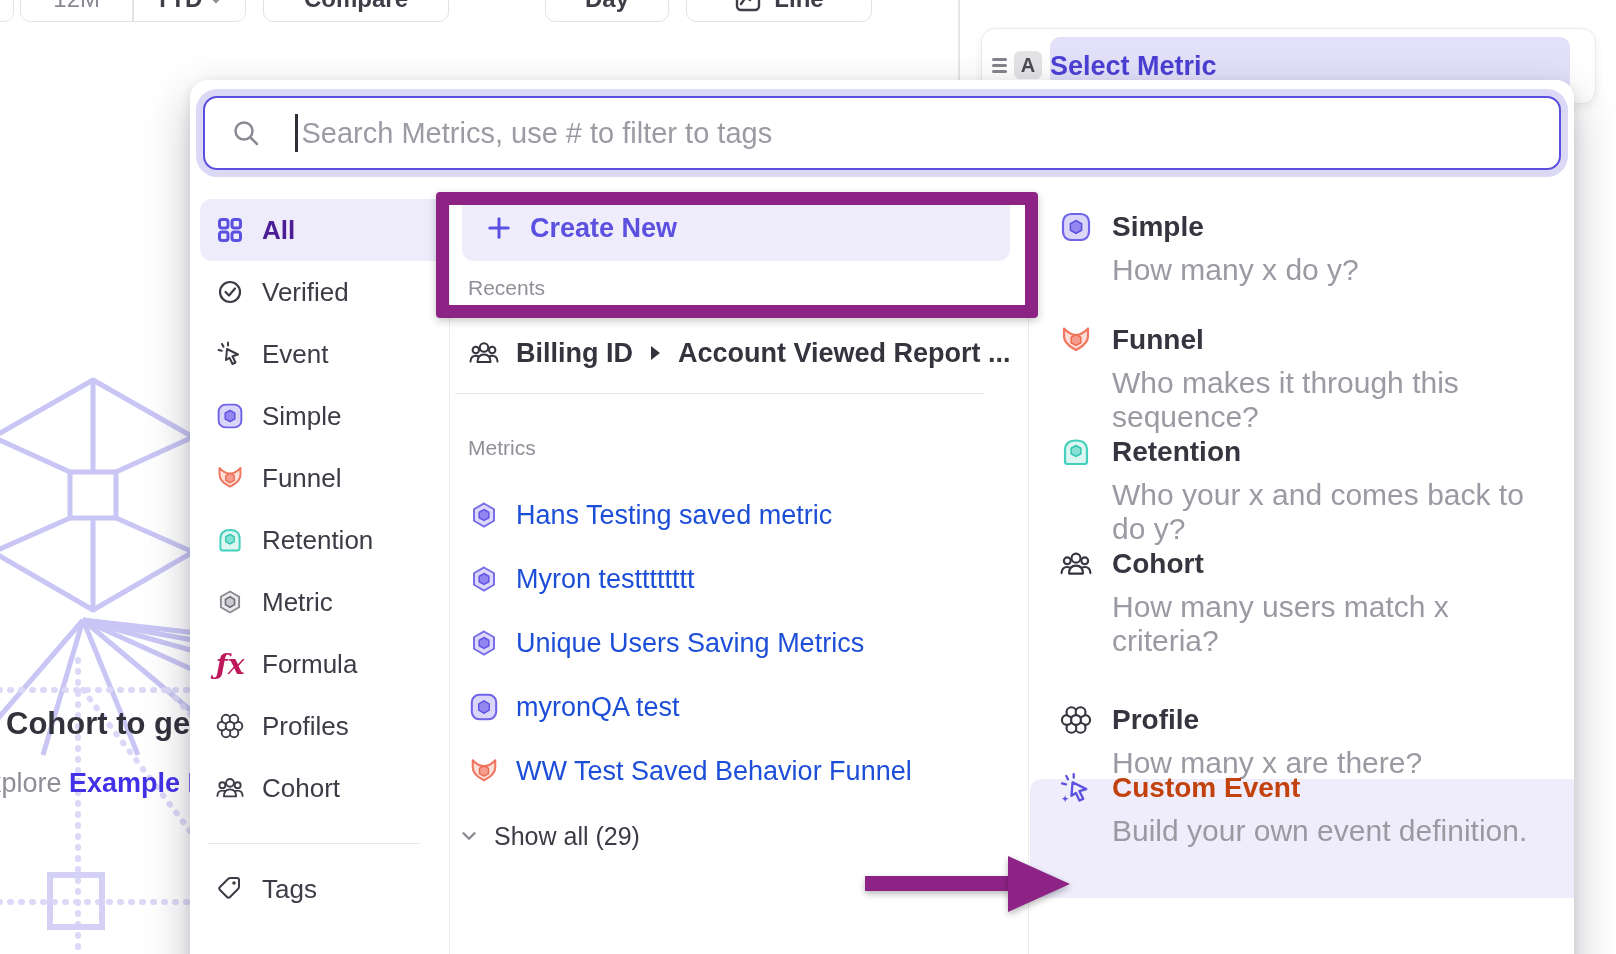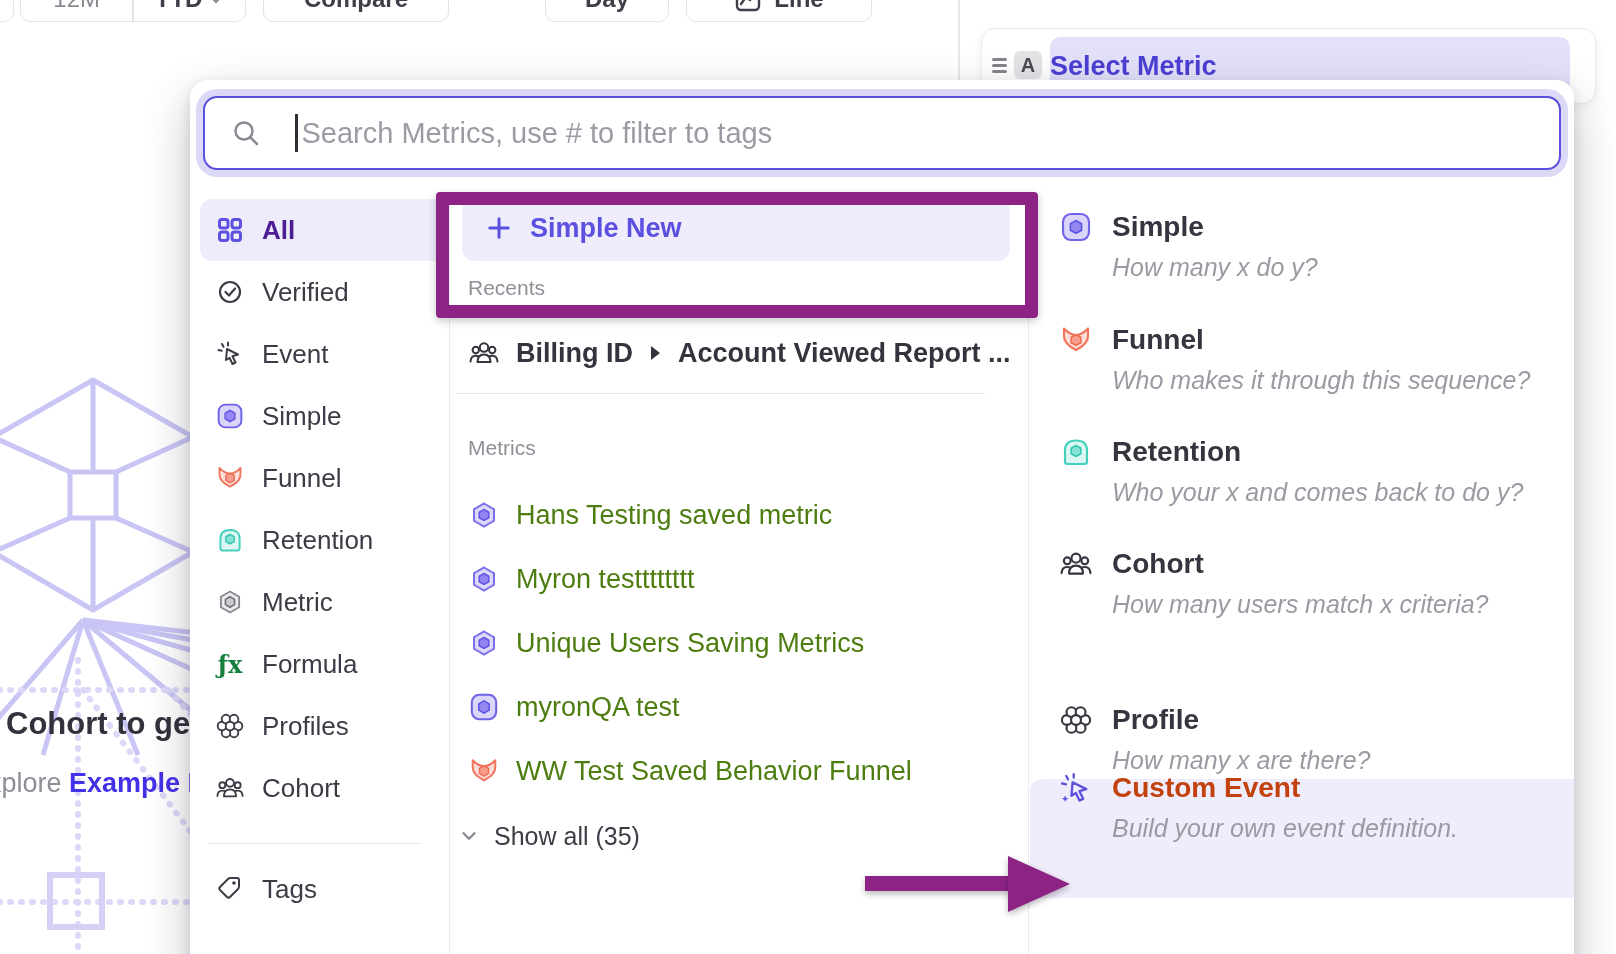--- a/index.html
+++ b/index.html
@@ -57,50 +57,50 @@
 
   .vdiv { position:absolute; top:115px; bottom:0; width:1px; background:#ececef; }
   .vdiv1 { left:259px; } .vdiv2 { left:838px; }
 
   
   .sidebar { position:absolute; left:10px; top:119px; width:248px; }
   .side-item { height:62px; display:flex; align-items:center; padding-left:16px; gap:18px;
                border-radius:12px; font-size:26px; font-weight:500; color:#3c3c46; cursor:pointer; }
   .side-item.selected { background:#eeecfb; color:#4c1d95; font-weight:600; }
   .side-item .ic { width:28px; height:28px; display:flex; align-items:center; justify-content:center; flex:none; }
-  .fx { font-family:"DejaVu Serif", serif; font-weight:600; font-size:24px; color:#15803d; }
+  .fx { font-family:"DejaVu Serif", serif; font-style:italic; font-weight:600; font-size:28px; color:#be185d; }
   .side-divider { position:absolute; left:18px; top:763px; width:212px; height:1px; background:#e8e8ea; }
   .side-partial { position:absolute; left:10px; top:778px; width:248px; }
 
   
   .create-btn { position:absolute; left:272px; top:115px; width:548px; height:66px; background:#efecfc;
                 border-radius:12px; display:flex; align-items:center; gap:18px; padding-left:24px;
                 color:#5b50e0; font-size:27px; font-weight:600; cursor:pointer; }
   .section-label { position:absolute; font-size:21px; color:#8f8f98; }
   .recents-label { left:278px; top:196px; }
   .metrics-label { left:278px; top:356px; }
   .recent-row { position:absolute; left:278px; top:253px; height:40px; display:flex; align-items:center; gap:16px;
                 font-size:27px; font-weight:600; color:#34343e; cursor:pointer; }
   .caret-sep { width:0; height:0; border-left:9px solid #34343e; border-top:7px solid transparent;
                border-bottom:7px solid transparent; margin:0 2px; }
   .mid-divider { position:absolute; left:265px; top:313px; width:530px; height:1px; background:#e9e9ec; }
   .mrows { position:absolute; left:278px; top:415px; }
   .mrow { height:40px; margin-bottom:24px; display:flex; align-items:center; gap:16px;
-          font-size:27px; font-weight:500; color:#4d7c0f; cursor:pointer; }
+          font-size:27px; font-weight:500; color:#1d4ed8; cursor:pointer; }
   .mrow .ic, .recent-row .ic { width:32px; height:32px; display:flex; align-items:center; justify-content:center; flex:none; }
   .show-all { position:absolute; left:268px; top:736px; height:40px; display:flex; align-items:center; gap:14px;
               font-size:25px; font-weight:500; color:#3c3c46; cursor:pointer; }
 
   
   .custom-highlight { position:absolute; left:840px; top:699px; width:544px; height:119px;
                       background:#efecfb; border-radius:12px 0 0 0; }
   .trow { position:absolute; left:870px; width:490px; cursor:pointer; }
   .trow .title-line { display:flex; align-items:center; gap:20px; font-size:28px; font-weight:600; color:#35353f; }
   .trow .title-line .ic { width:32px; height:32px; display:flex; align-items:center; justify-content:center; flex:none; }
-  .trow .desc { margin-left:52px; margin-top:10px; font-size:25px; color:#9a9aa3;font-style:italic; }
+  .trow .desc { margin-left:52px; margin-top:10px; font-size:30px; color:#9a9aa3; }
   .trow.accent .title-line { color:#c2410c; }
 
   
   .anno-box { position:absolute; left:436px; top:192px; width:602px; height:126px;
               border:13px solid #8e2386; border-radius:4px; z-index:10;
               box-shadow:0 3px 8px rgba(0,0,0,.22); }
   .anno-arrow { position:absolute; z-index:10; filter:drop-shadow(0 3px 3px rgba(0,0,0,.28)); }
   .arrow-shaft { position:absolute; left:865px; top:876px; width:146px; height:15px; background:#8e2386; }
   .arrow-head { position:absolute; left:1008px; top:856px; width:0; height:0;
                 border-left:62px solid #8e2386; border-top:28px solid transparent; border-bottom:28px solid transparent; }
@@ -314,21 +314,21 @@
           </span>
         <span>Tags</span>
       </div>
     </div>
 
     <div class="create-btn">
       <svg width="26" height="26" viewBox="0 0 24 24">
         <line x1="12" y1="3.5" x2="12" y2="20.5" stroke="#5b50e0" stroke-width="2.8" stroke-linecap="round"></line>
         <line x1="3.5" y1="12" x2="20.5" y2="12" stroke="#5b50e0" stroke-width="2.8" stroke-linecap="round"></line>
       </svg>
-      <span>Simple New</span>
+      <span>Create New</span>
     </div>
 
     <div class="section-label recents-label">Recents</div>
 
     <div class="recent-row">
       <span class="ic">
         <svg width="30" height="30" viewBox="0 0 30 30" fill="#fff" stroke="#34343e" stroke-width="2">
           <circle cx="6.8" cy="12" r="3.2"></circle>
             <circle cx="23.2" cy="12" r="3.2"></circle>
           <path d="M1.5 23.5 Q1.8 17.8 6.8 17.8 Q9 17.8 10.3 19" fill="none" stroke-linecap="round"></path>
@@ -390,21 +390,21 @@
           </svg>
           </span>
         <span>WW Test Saved Behavior Funnel</span>
       </div>
     </div>
 
     <div class="show-all">
       <svg width="22" height="22" viewBox="0 0 20 20">
         <polyline points="5,7.5 10,12.5 15,7.5" fill="none" stroke="#8a8a92" stroke-width="2.2" stroke-linecap="round" stroke-linejoin="round"></polyline>
       </svg>
-      <span>Show all (35)</span>
+      <span>Show all (29)</span>
     </div>
 
     <div class="custom-highlight"></div>
 
     <div class="trow" style="top:131px;">
       <div class="title-line">
         <span class="ic">
           <svg width="32" height="32" viewBox="0 0 32 32">
             <rect x="3" y="3" width="26" height="26" rx="8" fill="#dbd6f9" stroke="#6f63e8" stroke-width="2.2"></rect>
             <polygon points="16,9.5 21.6,12.75 21.6,19.25 16,22.5 10.4,19.25 10.4,12.75" fill="#9488f0" stroke="#5b50e0" stroke-width="1.5"></polygon>

